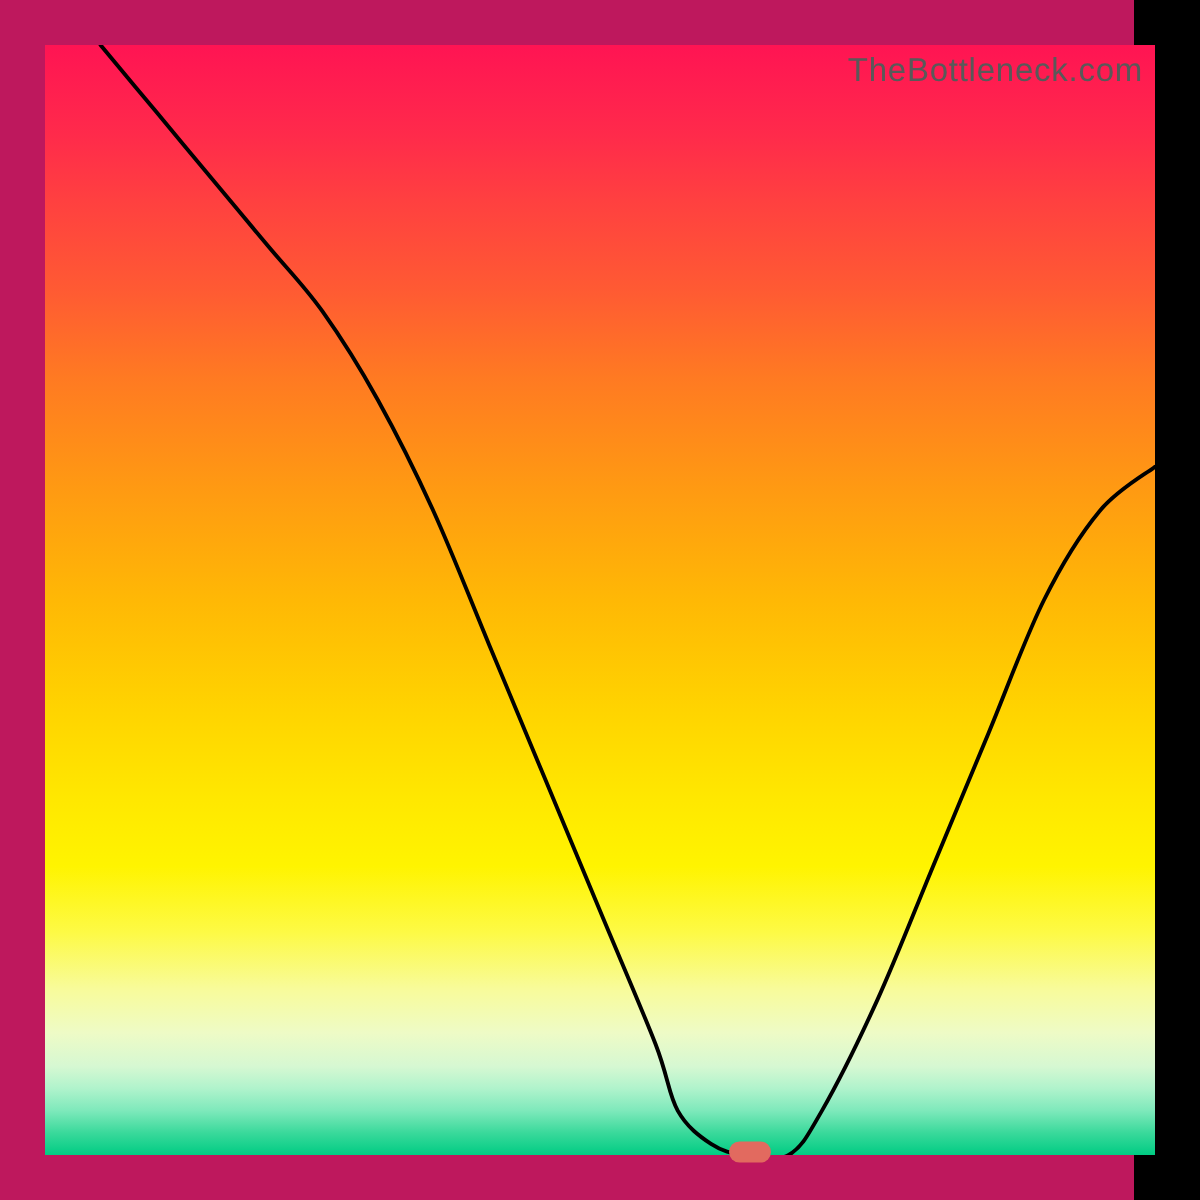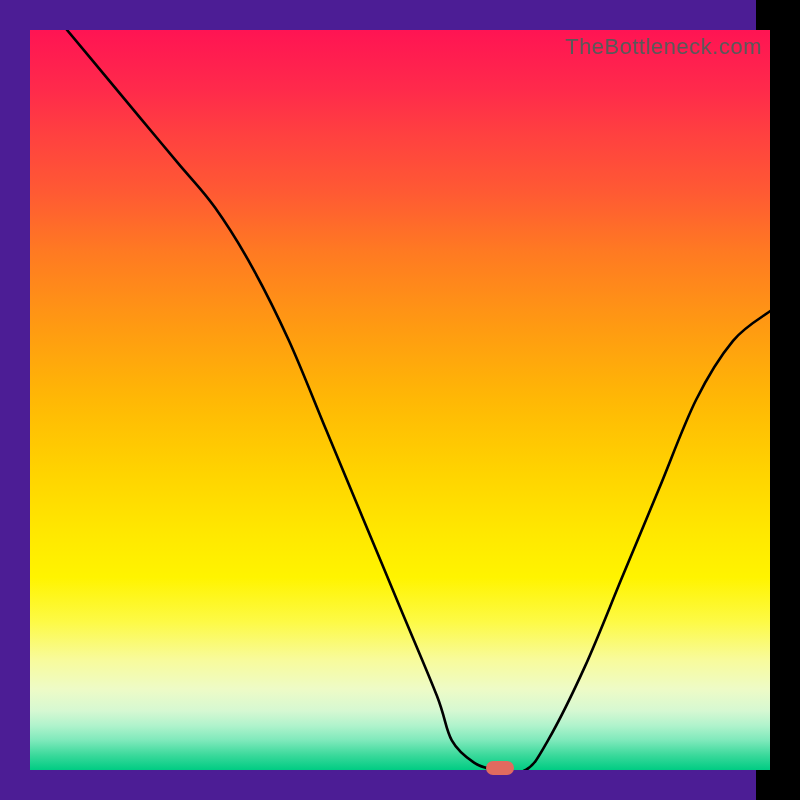--- a/index.html
+++ b/index.html
@@ -8,21 +8,21 @@
     width: 800px;
     height: 800px;
     overflow: hidden;
     background: #000;
     font-family: Arial, Helvetica, sans-serif;
   }
   .outer {
     position: relative;
     width: 756px;
     height: 800px;
-    background: #4c1d95;
+    background: #be185d;
   }
   .plot-area {
     position: absolute;
     left: 30px;
     top: 30px;
     width: 740px;
     height: 740px;
     
     background: linear-gradient(
       to bottom,

